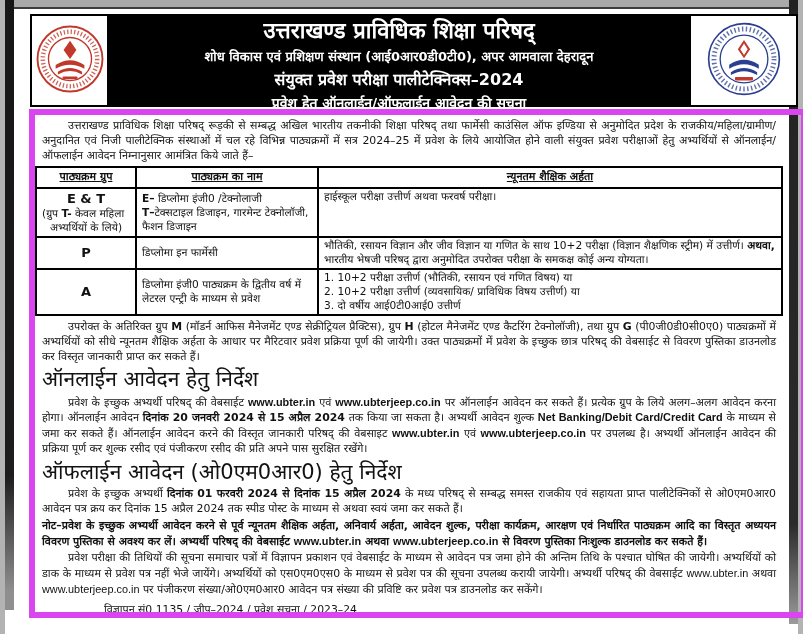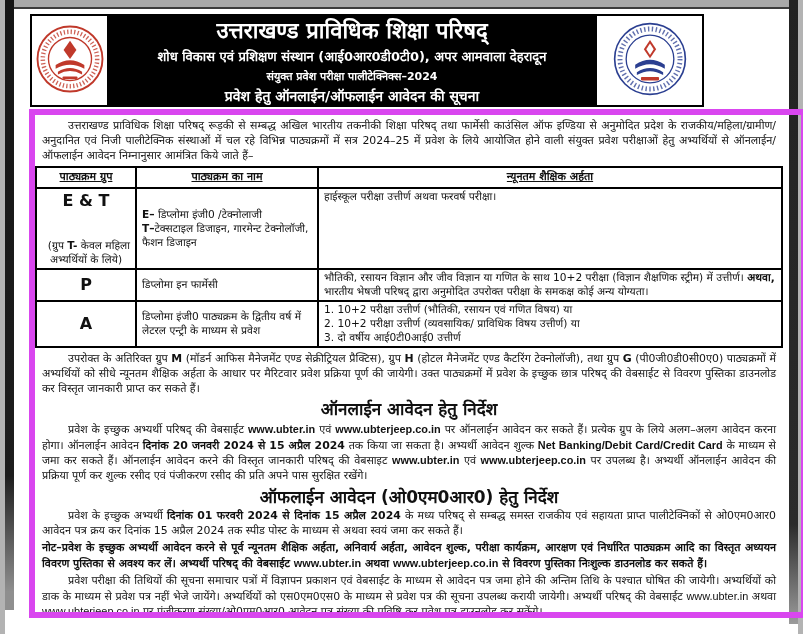--- a/index.html
+++ b/index.html
@@ -5,47 +5,47 @@
   html,body{margin:0;padding:0;background:#d6d6d6;}
   .canvas{position:relative;width:803px;height:634px;background:#ffffff;overflow:hidden;
           font-family:"DejaVu Sans",sans-serif;color:#111;}
   
   .top-band{position:absolute;left:0;top:0;width:803px;height:9px;background:#a9a9a9;border-bottom:2px solid #3c3c3c;box-sizing:border-box;}
   .edge-outer-left{position:absolute;left:0;top:0;width:5px;height:634px;background:#b3b3b3;}
   .edge-left{position:absolute;left:5px;top:0;width:9px;height:610px;background:linear-gradient(180deg,#161616 0%,#1d1d1d 78%,#8f8f8f 97%);}
   .edge-right{position:absolute;left:789px;top:0;width:9px;height:624px;background:linear-gradient(180deg,#222 0%,#2b2b2b 84%,#9b9b9b 100%);}
   .edge-outer-right{position:absolute;left:798px;top:0;width:5px;height:634px;background:#b3b3b3;}
   
-  .header-row{position:absolute;left:30px;top:14px;width:674px;height:93px;display:flex;}
+  .header-row{position:absolute;left:30px;top:14px;width:768px;height:93px;display:flex;}
   .logo-box{background:#fff;border:2px solid #000;box-sizing:border-box;display:flex;align-items:center;justify-content:center;}
   .logo-box.left{width:77px;border-right:none;}
   .logo-box.right{width:107px;border-left:none;}
   .title-bar{flex:1;background:#000;color:#fff;text-align:center;padding-top:5px;box-sizing:border-box;}
   .t1{font-size:22px;font-weight:bold;line-height:1.1;}
   .t2{font-size:13px;font-weight:bold;margin-top:4px;}
-  .t3{font-size:11px;font-weight:bold;margin-top:3px;}
+  .t3{font-size:16px;font-weight:bold;margin-top:3px;}
   .t4{font-size:14px;font-weight:bold;margin-top:3px;}
   
   .content-box{position:absolute;left:29px;top:109px;width:778px;height:509px;border:6px solid #d946ef;
                box-sizing:border-box;padding:2px 25px 0 7px;overflow:hidden;
                font-size:10.9px;line-height:1.36;text-align:justify;}
   .para{margin:2px 0;}
   .indent{text-indent:26px;}
   .b{font-weight:bold;}
   .u{font-family:"Liberation Sans","DejaVu Sans",sans-serif;}
-  h2.sec{ text-align:center;font-size:17px;font-weight:bold;margin:3px 0 2px 0;line-height:1.2;}
+  h2.sec{ text-align:left;font-size:21px;font-weight:normal;margin:3px 0 2px 0;line-height:1.2;}
   
   table.course{border-collapse:collapse;width:calc(100% + 14px);margin:3px -7px 4px -7px;table-layout:fixed;}
   table.course th,table.course td{border:2px solid #000;padding:1px 5px;vertical-align:top;
       font-size:10.6px;line-height:1.32;text-align:left;}
   table.course th{text-align:center;font-size:11px;padding:2px;text-decoration:underline;}
   .col-g{width:100px;} .col-n{width:182px;}
   .cc{text-align:center;}
-  .gt{font-weight:bold;font-size:16px;text-align:center;}
-  .gn{text-align:right;text-align-last:center;margin-top:28px;}
+  .gt{font-weight:bold;font-size:13px;text-align:center;}
+  .gn{text-align:left;text-align-last:center;}
   .vmid{vertical-align:middle !important;}
   
   .footer-row{display:flex;align-items:baseline;margin:5px 0 0 0;font-size:10.8px;text-align:left;flex-direction:column;}
   .footer-date{margin-left:62px;}
   .footer-sign{margin-left:auto;margin-right:22px;font-weight:bold;font-size:10px;}
 </style>
 </head>
 <body>
 
 <div class="canvas">

